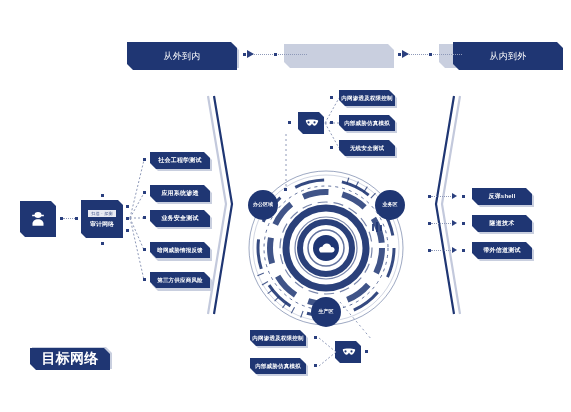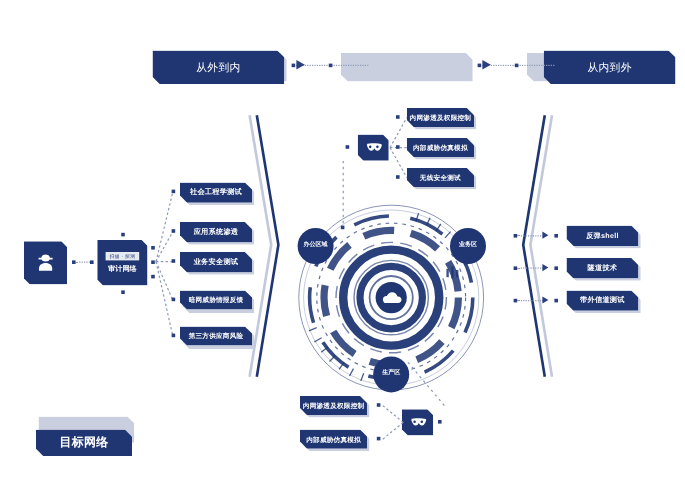--- a/index.html
+++ b/index.html
@@ -184,21 +184,21 @@
   <div class="abs plate node-sm" style="left:150px;top:242px;width:60px;">
     <span>暗网威胁情报反馈</span>
   </div>
 
   <div class="abs plate-shadow" style="left:152px;top:274px;width:60px;height:17px;"></div>
   <div class="abs plate node-sm" style="left:150px;top:272px;width:60px;">
     <span>第三方供应商风险</span>
   </div>
 
   <div class="abs plate-shadow" style="left:32px;top:347px;width:80px;height:22px;"></div>
-  <div class="abs plate" style="left:30px;top:358px;width:80px;height:22px;font-size:10px;font-weight:bold;">
+  <div class="abs plate" style="left:30px;top:348px;width:80px;height:22px;font-size:14px;font-weight:bold;">
     <span>目标网络</span>
   </div>
 
   <svg class="abs" style="left:246px;top:168px;" width="160" height="160" viewBox="0 0 160 160">
     <g stroke="#1f3673" fill="none">
 
       <circle cx="80" cy="80" r="77" stroke-width="0.8" opacity="0.55"></circle>
       <circle cx="80" cy="80" r="73" stroke-width="0.6" opacity="0.35"></circle>
 
       <circle cx="80" cy="80" r="68" stroke-width="3" stroke-dasharray="30,18" opacity="0.9"></circle>

